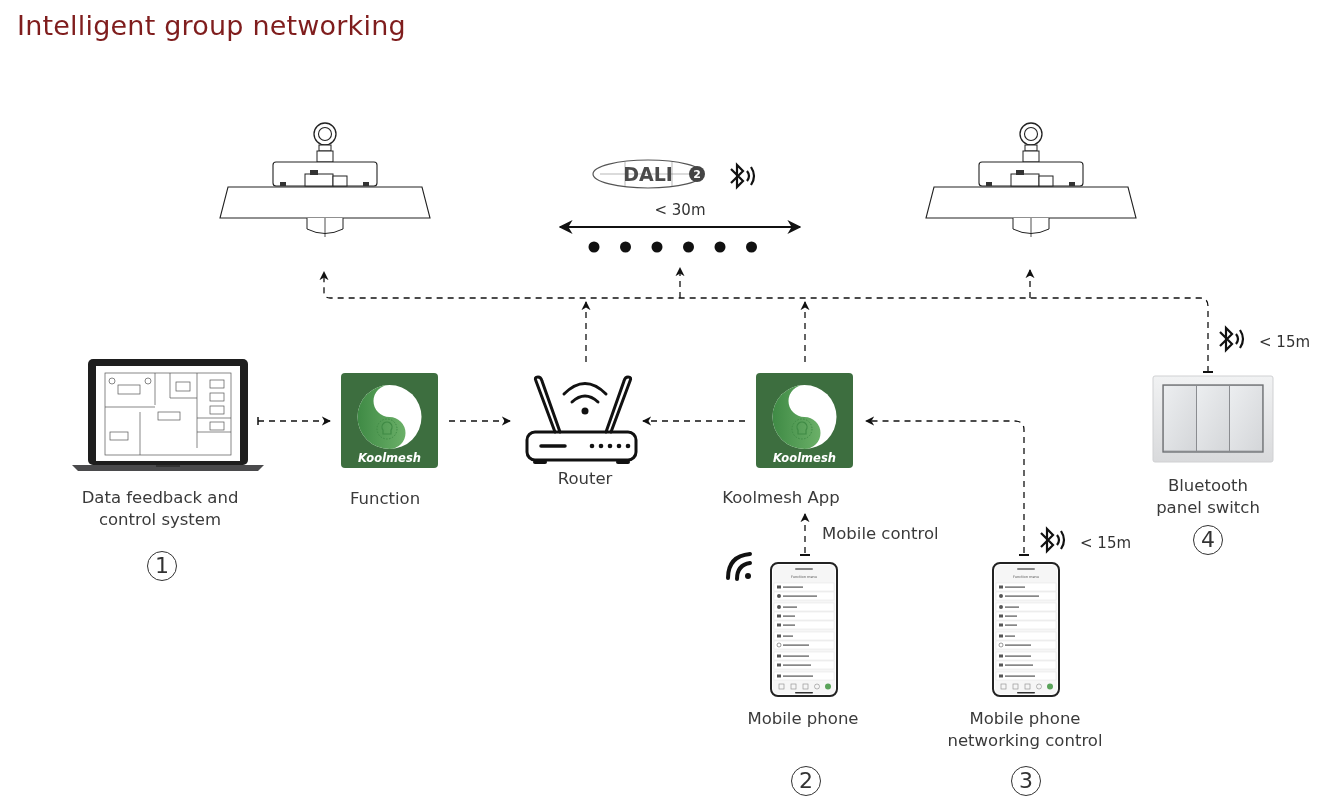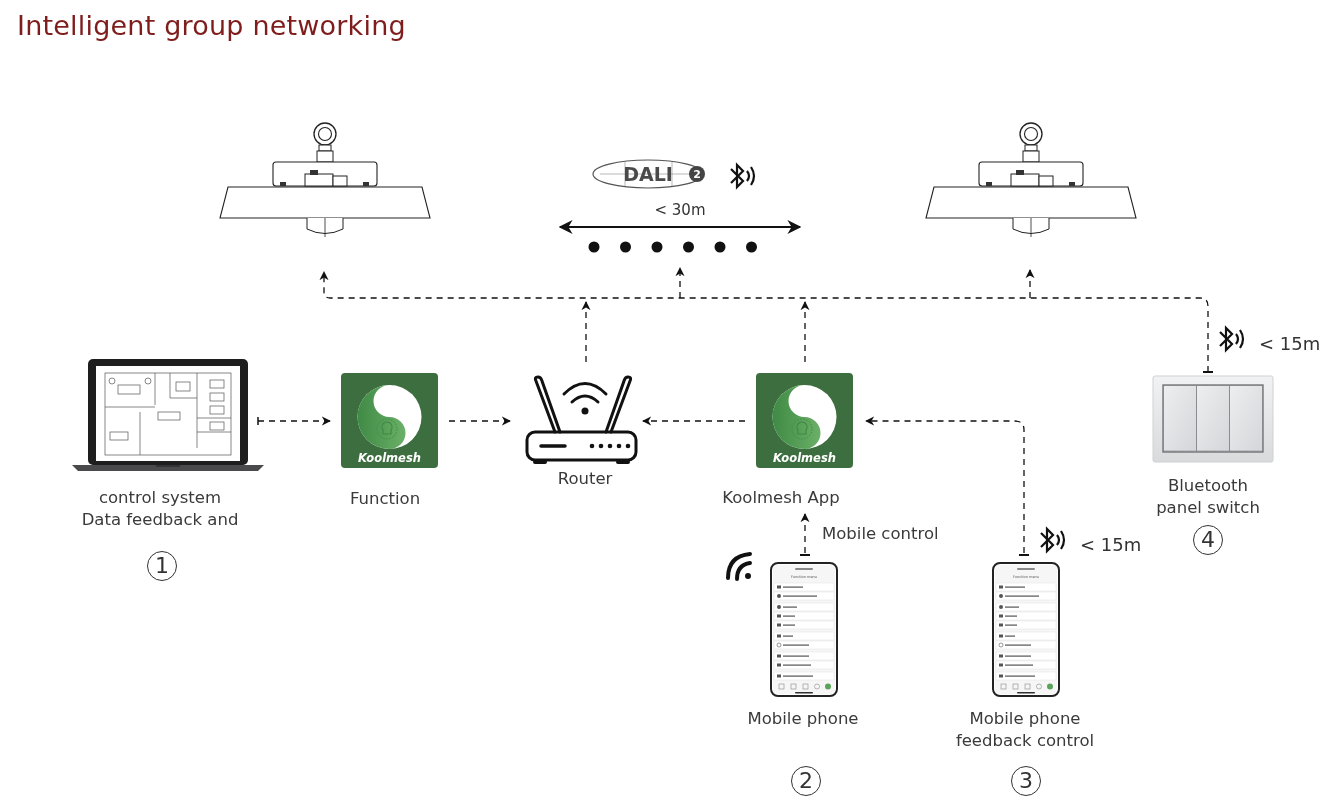--- a/index.html
+++ b/index.html
@@ -3,21 +3,21 @@
 <meta charset="utf-8">
 <style>
   html, body { margin: 0; padding: 0; background: #ffffff; }
   body { width: 1332px; height: 804px; position: relative; overflow: hidden;
          font-family: "DejaVu Sans", sans-serif; color: #333333; }
   .abs { position: absolute; }
   .title { left: 17px; top: 10px; font-size: 27px; color: #7f1d1d; letter-spacing: 0.2px; font-weight: normal; }
   .label { font-size: 16.5px; color: #3a3a3a; text-align: center; line-height: 22px; white-space: nowrap; }
   .num { font-size: 22px; color: #333; text-align: center; width: 30px; height: 30px; line-height: 28px;
          border: 1.4px solid #333; border-radius: 50%; box-sizing: border-box; }
-  .dist { font-size: 18px; color: #333; }
+  .dist { font-size: 15px; color: #333; }
   svg { position: absolute; left: 0; top: 0; overflow: visible; }
 </style>
 </head>
 <body>
 
 <div class="abs title">Intelligent group networking</div>
 
 <svg width="1332" height="804" viewBox="0 0 1332 804">
   <defs>
     <marker id="arr" viewBox="0 0 10 10" refX="9" refY="5" markerWidth="7" markerHeight="7" orient="auto-start-reverse">
@@ -239,22 +239,22 @@
     <path d="M728,578 Q728,556 750,554"></path>
     <path d="M737,579 Q737,565 750,563"></path>
   </g>
   <circle cx="748" cy="576" r="3" fill="#111"></circle>
 
   <use href="#phone" x="771" y="563"></use>
   <use href="#phone" x="993" y="563"></use>
 </svg>
 
 <div class="abs label" style="left:60px; top:487px; width:200px;">
+  <div>Data feedback and</div>
   <div>control system</div>
-  <div>Data feedback and</div>
 </div>
 <div class="abs num" style="left:147px; top:551px;">1</div>
 
 <div class="abs label" style="left:335px; top:488px; width:100px;">Function</div>
 <div class="abs label" style="left:535px; top:468px; width:100px;text-align:center;">Router</div>
 <div class="abs label" style="left:711px; top:487px; width:140px;">Koolmesh App</div>
 
 <div class="abs label" style="left:822px; top:523px; text-align:left;">Mobile control</div>
 
 <div class="abs dist" style="left:1080px; top:534px;">&lt; 15m</div>
@@ -264,15 +264,15 @@
   <div>Bluetooth</div>
   <div>panel switch</div>
 </div>
 <div class="abs num" style="left:1193px; top:525px;">4</div>
 
 <div class="abs label" style="left:733px; top:708px; width:140px;">Mobile phone</div>
 <div class="abs num" style="left:791px; top:766px;">2</div>
 
 <div class="abs label" style="left:940px; top:708px; width:170px;">
   <div>Mobile phone</div>
-  <div>feedback control</div>
+  <div>networking control</div>
 </div>
 <div class="abs num" style="left:1011px; top:766px;">3</div>
 
 </body></html>

